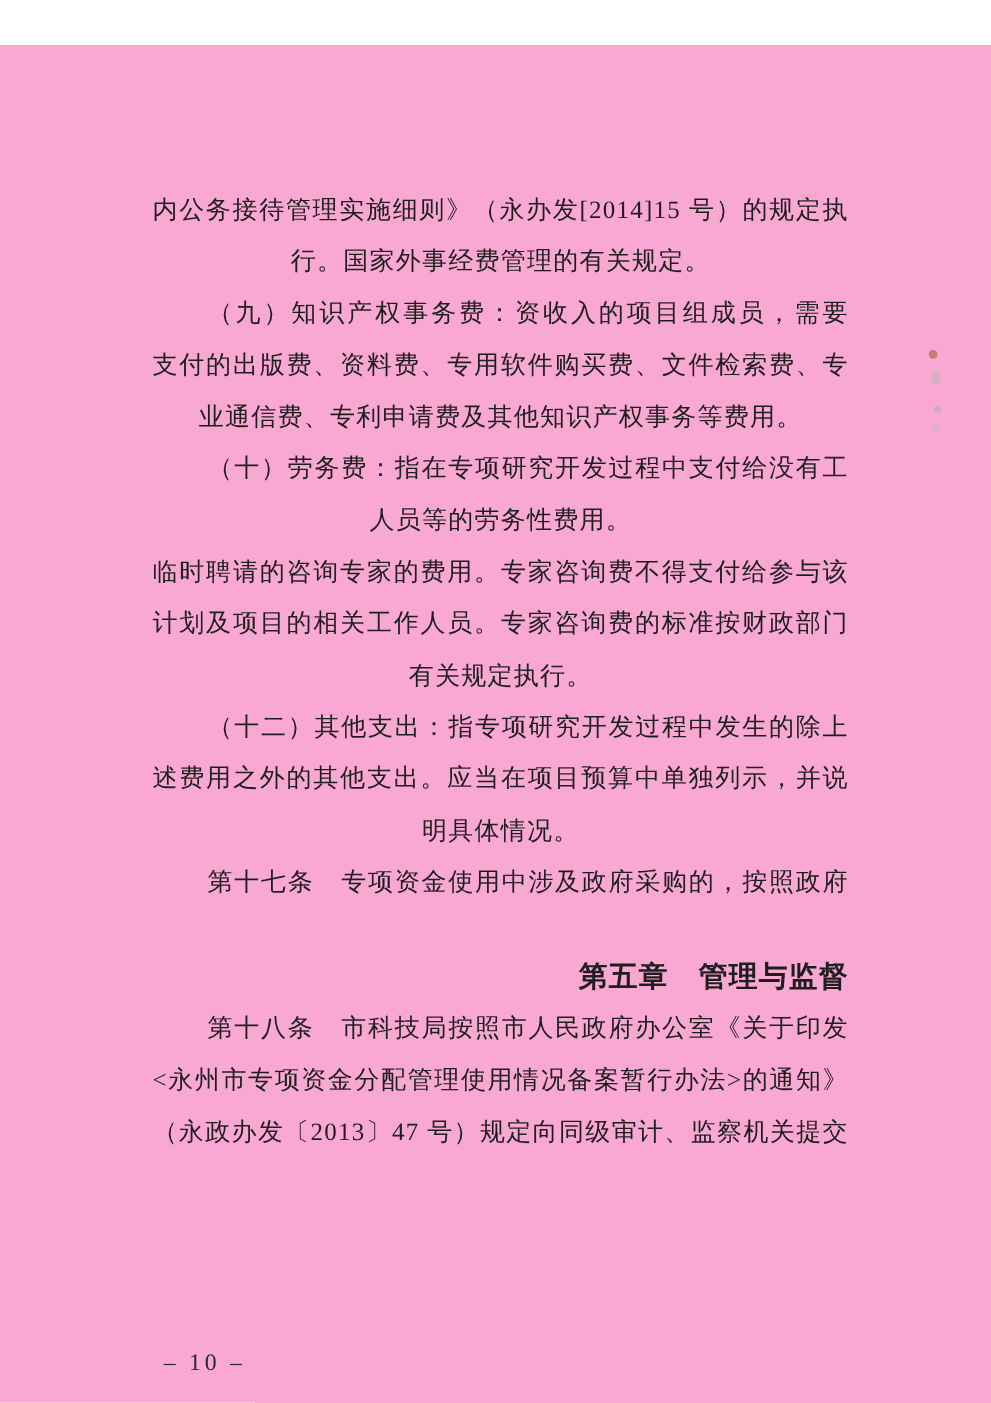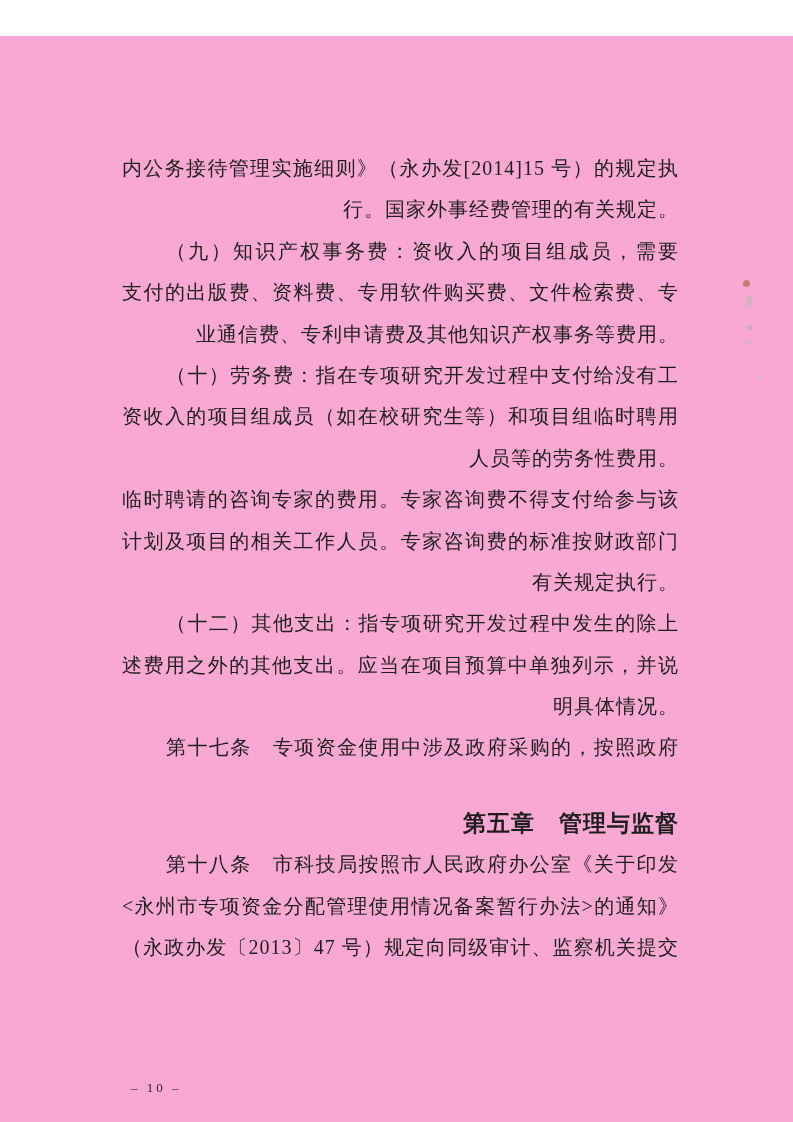--- a/index.html
+++ b/index.html
@@ -28,21 +28,21 @@
     width: 557px;
     color: #1e1e1e;
     font-size: 20px;
     letter-spacing: 1px;
   }
   .line {
     height: 41.4px;
     line-height: 41.4px;
     overflow: hidden;
     white-space: nowrap;
-    text-align: right;
+    text-align: center;
   }
   .line.j {
     white-space: normal;
     text-align: justify;
     text-align-last: justify;
   }
   .line.ind {
     text-indent: 44px;
   }
   .bp {
@@ -54,21 +54,21 @@
     margin-top: 34px;
     text-align: right;
     font-weight: 700;
     font-size: 23px;
     letter-spacing: 1px;
   }
   .page-number {
     position: absolute;
     left: 131px;
     top: 1044px;
-    font-size: 13px;
+    font-size: 19px;
     color: #2a2a2a;
     letter-spacing: 3px;
   }
   .artifact {
     position: absolute;
     border-radius: 50%;
   }
   .a1 { left: 743px; top: 244px; width: 7px; height: 7px;  background: #a9764f; opacity: .75; }
   .a2 { left: 746px; top: 260px; width: 6px; height: 11px; background: #b9b9b9; opacity: .6; border-radius: 2px; }
   .a3 { left: 747px; top: 289px; width: 6px; height: 5px;  background: #b0b0b0; opacity: .6; }
@@ -80,21 +80,20 @@
 
 <div class="page">
 
   <div class="doc-body">
     <div class="line j"><span>内公务接待管理实施细则》（永办发[2014]15 号）的规定执</span></div>
     <div class="line"><span>行。国家外事经费管理的有关规定。</span></div>
     <div class="line j ind"><span>（九）知识产权事务费：资收入的项目组成员，需要</span></div>
     <div class="line j"><span>支付的出版费、资料费、专用软件购买费、文件检索费、专</span></div>
     <div class="line"><span>业通信费、专利申请费及其他知识产权事务等费用。</span></div>
     <div class="line j ind"><span>（十）劳务费：指在专项研究开发过程中支付给没有工</span></div>
-    <div class="line j"><span>资收入的项目组成员（如在校研究生等）和项目组临时聘用</span></div>
     <div class="line"><span>人员等的劳务性费用。</span></div>
     <div class="line j"><span>临时聘请的咨询专家的费用。专家咨询费不得支付给参与该</span></div>
     <div class="line j"><span>计划及项目的相关工作人员。专家咨询费的标准按财政部门</span></div>
     <div class="line"><span>有关规定执行。</span></div>
     <div class="line j ind"><span>（十二）其他支出：指专项研究开发过程中发生的除上</span></div>
     <div class="line j"><span>述费用之外的其他支出。应当在项目预算中单独列示，并说</span></div>
     <div class="line"><span>明具体情况。</span></div>
     <div class="line j ind"><span class="bp">第十七条</span><span>　专项资金使用中涉及政府采购的，按照政府</span></div>
 
     <div class="chapter-heading">第五章　管理与监督</div>

